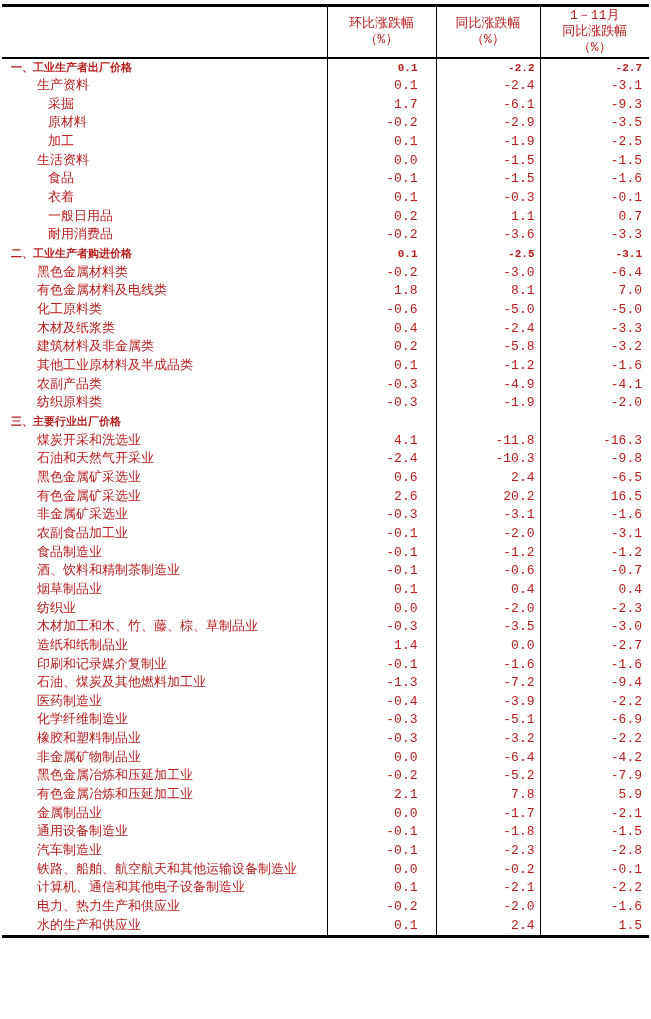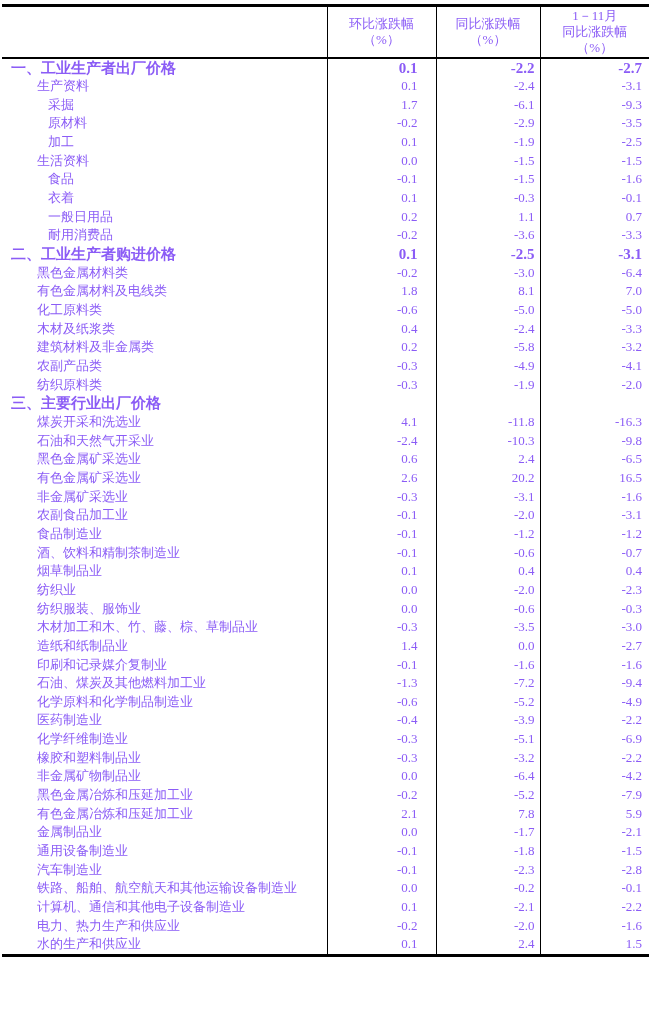--- a/index.html
+++ b/index.html
@@ -1,22 +1,22 @@
 <!DOCTYPE html>
 <html><head>
 <meta charset="utf-8">
 <style>
   html, body { margin: 0; padding: 0; background: #ffffff; }
   #page {
     position: relative;
     width: 651px;
     height: 1019px;
     background: #ffffff;
-    font-family: Liberation Serif, serif;
-    color: #8b5cf6;
+    font-family: Liberation Mono, monospace;
+    color: #b91c1c;
     overflow: hidden;
   }
   table.price-table {
     border-collapse: collapse;
     table-layout: fixed;
     width: 647px;
     margin: 4px 0 0 2px;
     border-top: 3px solid #000;
     border-bottom: 3px solid #000;
   }
@@ -48,21 +48,21 @@
   }
   td.label { text-align: left; }
   td.num { text-align: right; }
   td.num.v0 { padding-right: 18px; margin-top: 8px; }
   td.num.v1 { padding-right: 5px; }
   td.num.v2 { padding-right: 7px; text-align: right; }
 
   tr.lvl0 td.label { padding-left: 9px; }
   tr.lvl1 td.label { padding-left: 35px; }
   tr.lvl2 td.label { padding-left: 46px; }
-  tr.bold td { font-weight: bold; font-size: 15px; }
+  tr.bold td { font-weight: bold; font-size: 11px; }
 </style>
 </head>
 <body>
 
 <div id="page">
   <table class="price-table">
     <colgroup>
       <col class="c-label">
       <col class="c-v0">
       <col class="c-v1">
@@ -177,20 +177,26 @@
           <td class="num bordered v1">-2.4</td>
           <td class="num bordered v2">-3.3</td>
         </tr>
         <tr class="lvl1">
           <td class="label">建筑材料及非金属类</td>
           <td class="num bordered v0">0.2</td>
           <td class="num bordered v1">-5.8</td>
           <td class="num bordered v2">-3.2</td>
         </tr>
         <tr class="lvl1">
+          <td class="label">其他工业原材料及半成品类</td>
+          <td class="num bordered v0">0.1</td>
+          <td class="num bordered v1">-1.2</td>
+          <td class="num bordered v2">-1.6</td>
+        </tr>
+        <tr class="lvl1">
           <td class="label">农副产品类</td>
           <td class="num bordered v0">-0.3</td>
           <td class="num bordered v1">-4.9</td>
           <td class="num bordered v2">-4.1</td>
         </tr>
         <tr class="lvl1">
           <td class="label">纺织原料类</td>
           <td class="num bordered v0">-0.3</td>
           <td class="num bordered v1">-1.9</td>
           <td class="num bordered v2">-2.0</td>
@@ -255,26 +261,20 @@
           <td class="num bordered v1">0.4</td>
           <td class="num bordered v2">0.4</td>
         </tr>
         <tr class="lvl1">
           <td class="label">纺织业</td>
           <td class="num bordered v0">0.0</td>
           <td class="num bordered v1">-2.0</td>
           <td class="num bordered v2">-2.3</td>
         </tr>
         <tr class="lvl1">
-          <td class="label">纺织服装、服饰业</td>
-          <td class="num bordered v0">0.0</td>
-          <td class="num bordered v1">-0.6</td>
-          <td class="num bordered v2">-0.3</td>
-        </tr>
-        <tr class="lvl1">
           <td class="label">木材加工和木、竹、藤、棕、草制品业</td>
           <td class="num bordered v0">-0.3</td>
           <td class="num bordered v1">-3.5</td>
           <td class="num bordered v2">-3.0</td>
         </tr>
         <tr class="lvl1">
           <td class="label">造纸和纸制品业</td>
           <td class="num bordered v0">1.4</td>
           <td class="num bordered v1">0.0</td>
           <td class="num bordered v2">-2.7</td>
@@ -285,26 +285,20 @@
           <td class="num bordered v1">-1.6</td>
           <td class="num bordered v2">-1.6</td>
         </tr>
         <tr class="lvl1">
           <td class="label">石油、煤炭及其他燃料加工业</td>
           <td class="num bordered v0">-1.3</td>
           <td class="num bordered v1">-7.2</td>
           <td class="num bordered v2">-9.4</td>
         </tr>
         <tr class="lvl1">
-          <td class="label">化学原料和化学制品制造业</td>
-          <td class="num bordered v0">-0.6</td>
-          <td class="num bordered v1">-5.2</td>
-          <td class="num bordered v2">-4.9</td>
-        </tr>
-        <tr class="lvl1">
           <td class="label">医药制造业</td>
           <td class="num bordered v0">-0.4</td>
           <td class="num bordered v1">-3.9</td>
           <td class="num bordered v2">-2.2</td>
         </tr>
         <tr class="lvl1">
           <td class="label">化学纤维制造业</td>
           <td class="num bordered v0">-0.3</td>
           <td class="num bordered v1">-5.1</td>
           <td class="num bordered v2">-6.9</td>

